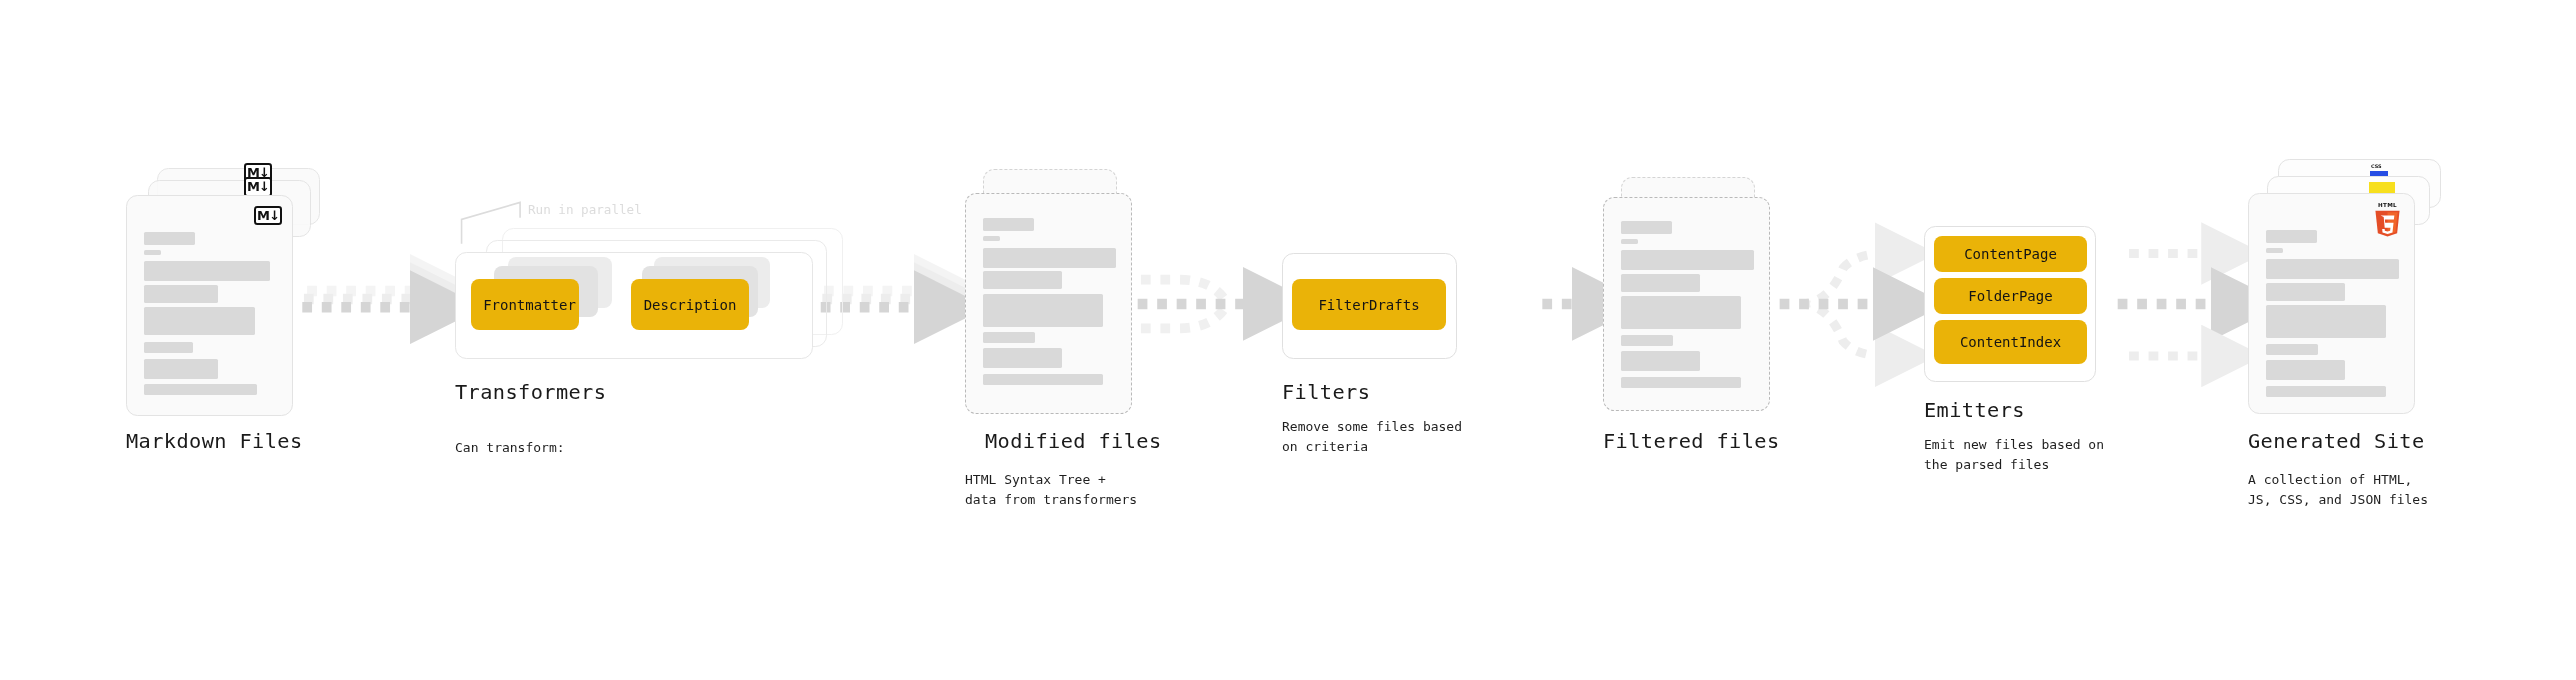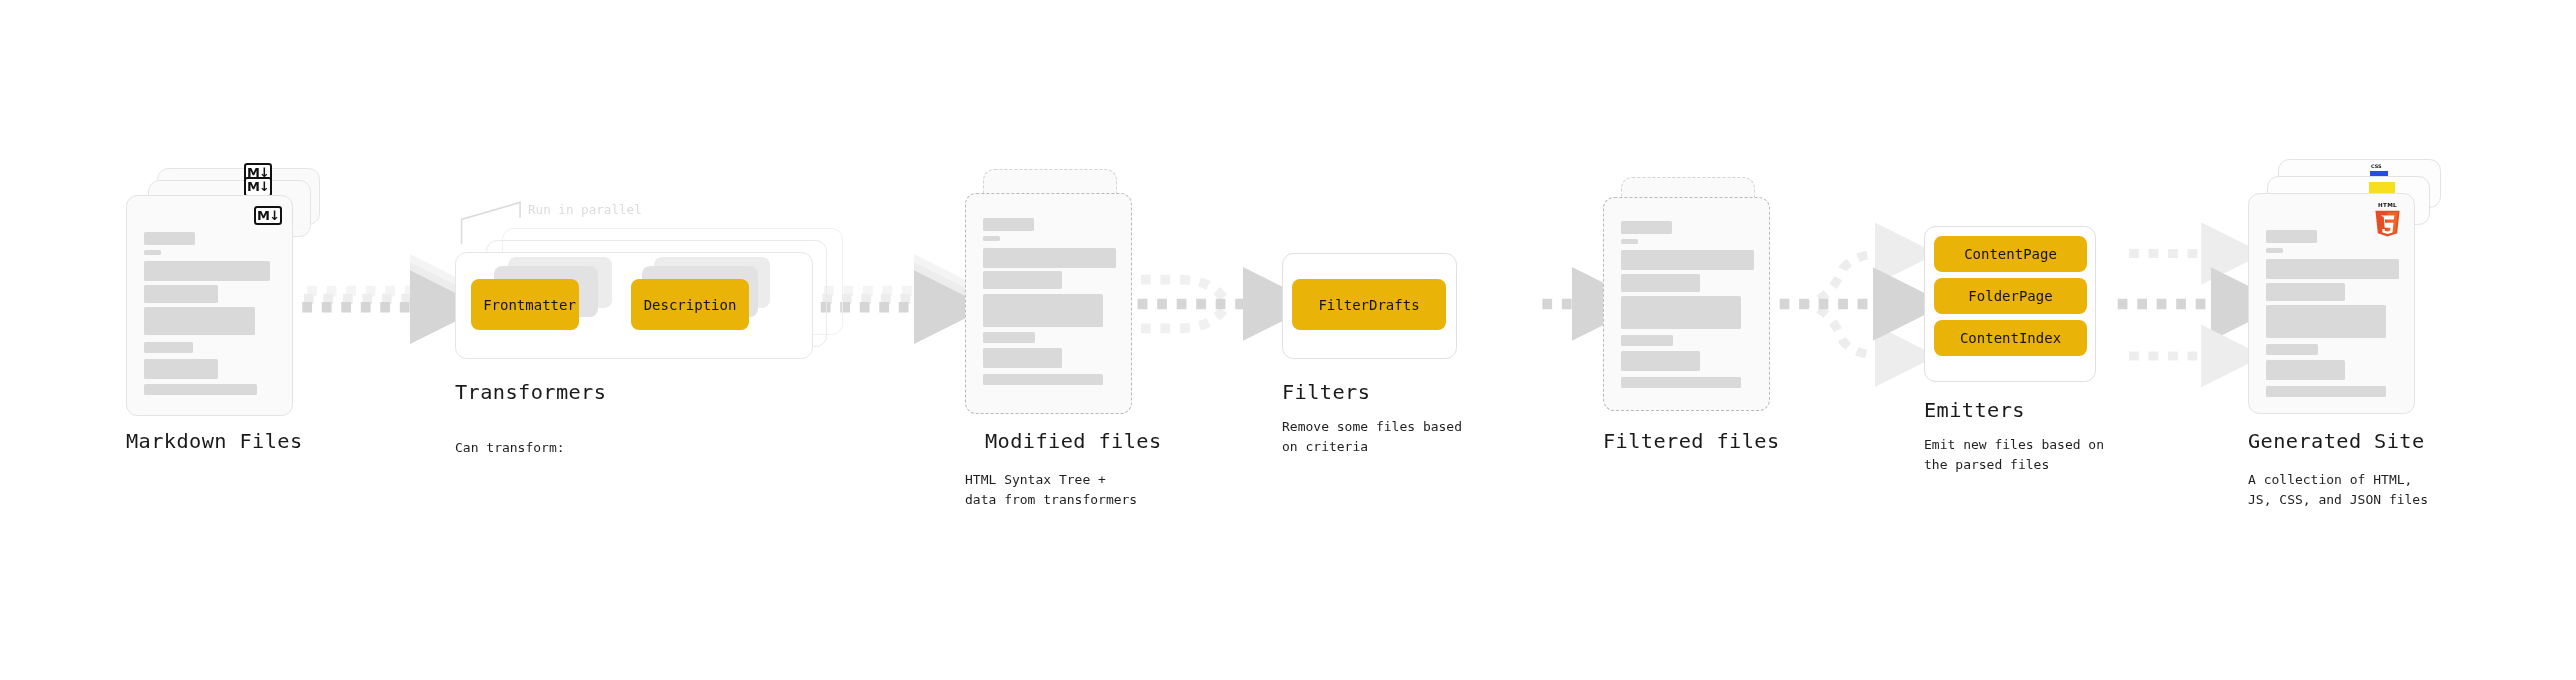--- a/index.html
+++ b/index.html
@@ -262,21 +262,21 @@
   </div>
 
   <div>
     <div class="stagebox" style="left:1924px;top:226px;width:172px;height:156px;"></div>
     <div class="chip" style="left:1934px;top:236px;width:153px;height:36px;">
         <span>ContentPage</span>
       </div>
     <div class="chip" style="left:1934px;top:278px;width:153px;height:36px;">
         <span>FolderPage</span>
       </div>
-    <div class="chip" style="left:1934px;top:320px;width:153px;height:36px;justify-content:center;">
+    <div class="chip" style="left:1934px;top:320px;width:153px;height:44px;justify-content:center;">
         <span>ContentIndex</span>
       </div>
     <div class="caption-title" style="left:1924px;top:398px;">Emitters</div>
     <div class="caption-sub" style="left:1924px;top:435px;">Emit new files based on
 the parsed files</div>
   </div>
 
   <div>
 
     <div class="doccard plainwhite" style="left:2278px;top:159px;width:163px;height:49px;"></div>

